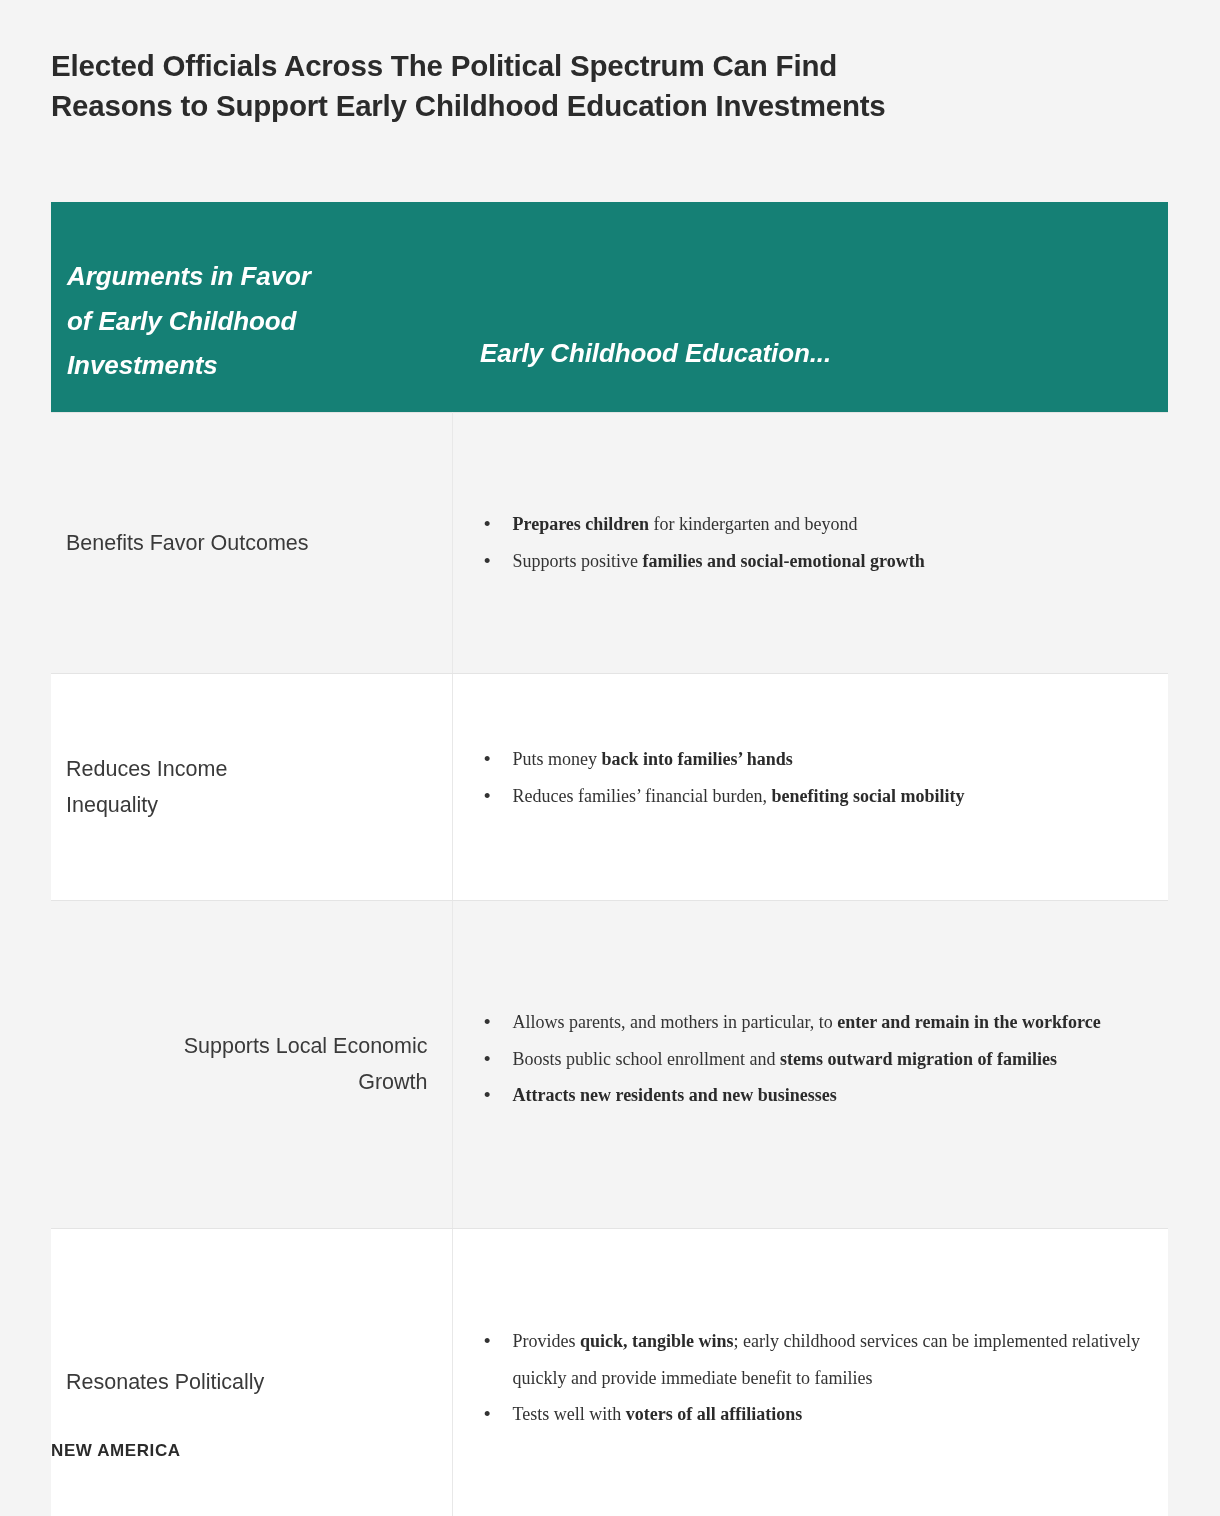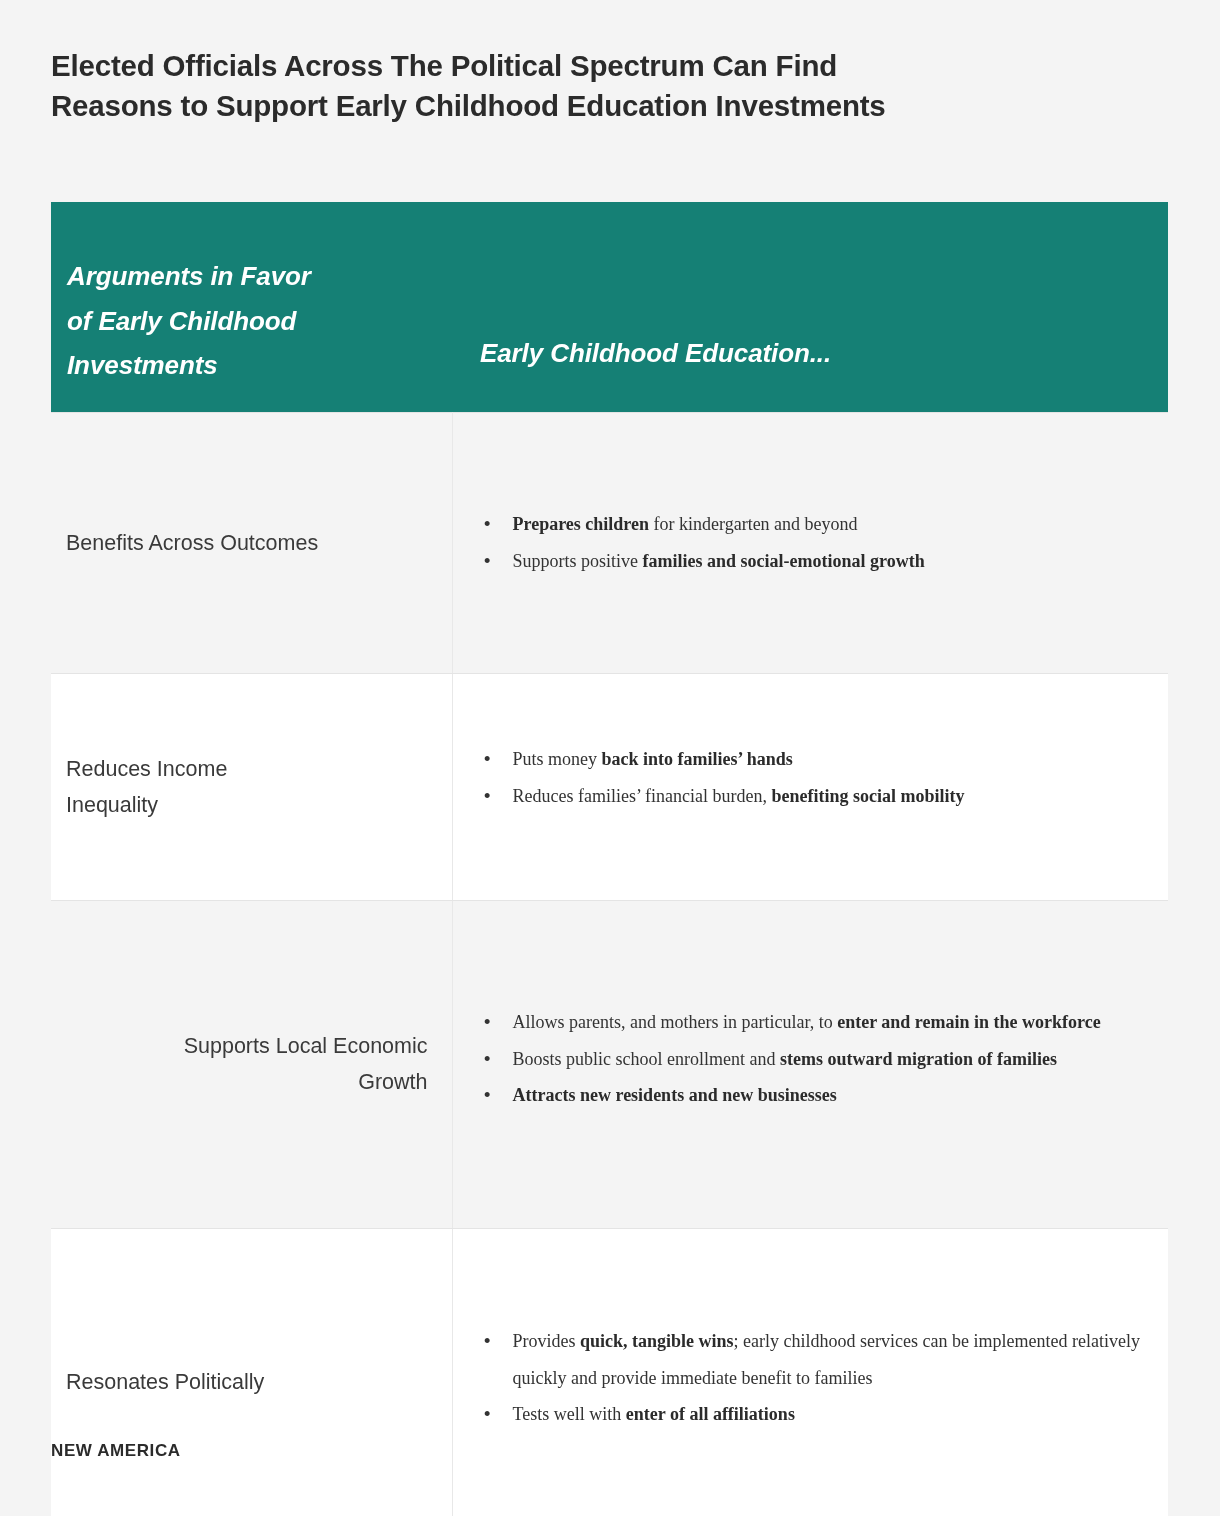--- a/index.html
+++ b/index.html
@@ -157,21 +157,21 @@
       <tr>
         <th class="head-left">Arguments in Favor
 of Early Childhood
 Investments</th>
         <th class="head-right">Early Childhood Education...</th>
       </tr>
     </thead>
     <tbody>
 
       <tr class="row-shaded r1">
-        <td class="col-label">Benefits Across Outcomes</td>
+        <td class="col-label">Benefits Favor Outcomes</td>
         <td class="col-points">
           <ul>
               <li><b>Prepares children</b> for kindergarten and beyond</li>
               <li>Supports positive <b>families and social-emotional growth</b></li>
             </ul>
         </td>
       </tr>
 
       <tr class="row-plain r2">
         <td class="col-label">Reduces Income
@@ -194,21 +194,21 @@
               <li><b>Attracts new residents and new businesses</b></li>
             </ul>
         </td>
       </tr>
 
       <tr class="row-plain r4">
         <td class="col-label">Resonates Politically</td>
         <td class="col-points">
           <ul>
               <li>Provides <b>quick, tangible wins</b>; early childhood services can be implemented relatively quickly and provide immediate benefit to families</li>
-              <li>Tests well with <b>enter of all affiliations</b></li>
+              <li>Tests well with <b>voters of all affiliations</b></li>
             </ul>
         </td>
       </tr>
 
     </tbody>
   </table>
 
   <div class="footer-brand">NEW AMERICA</div>
 
 </div>

